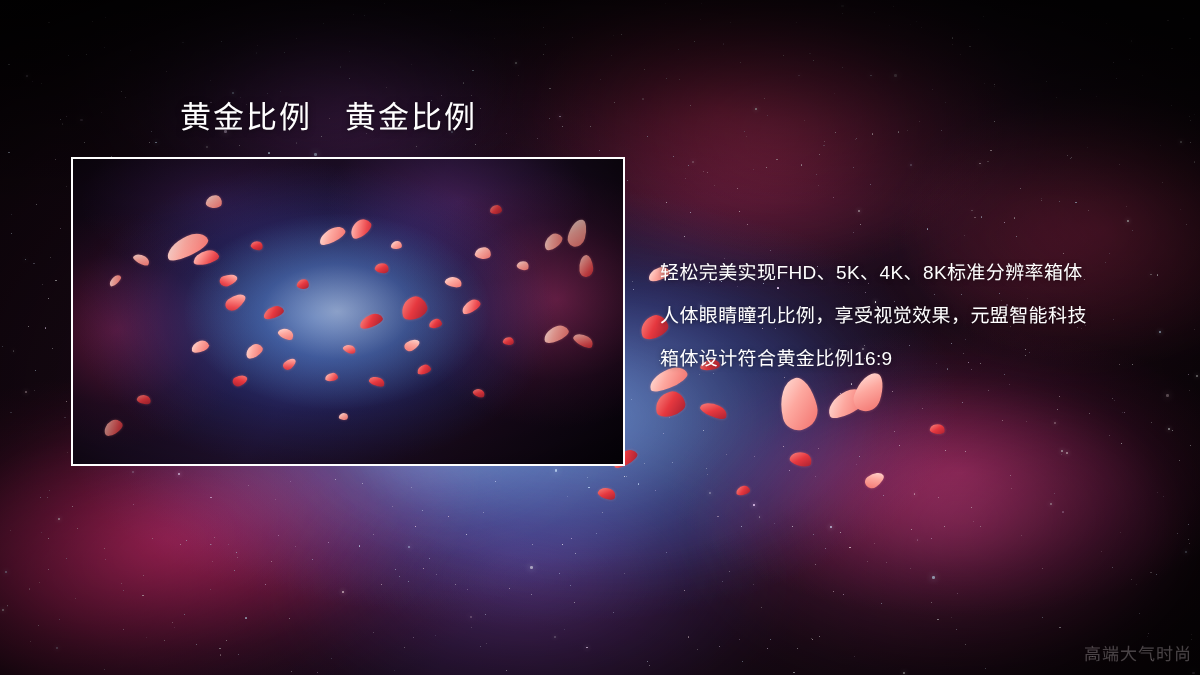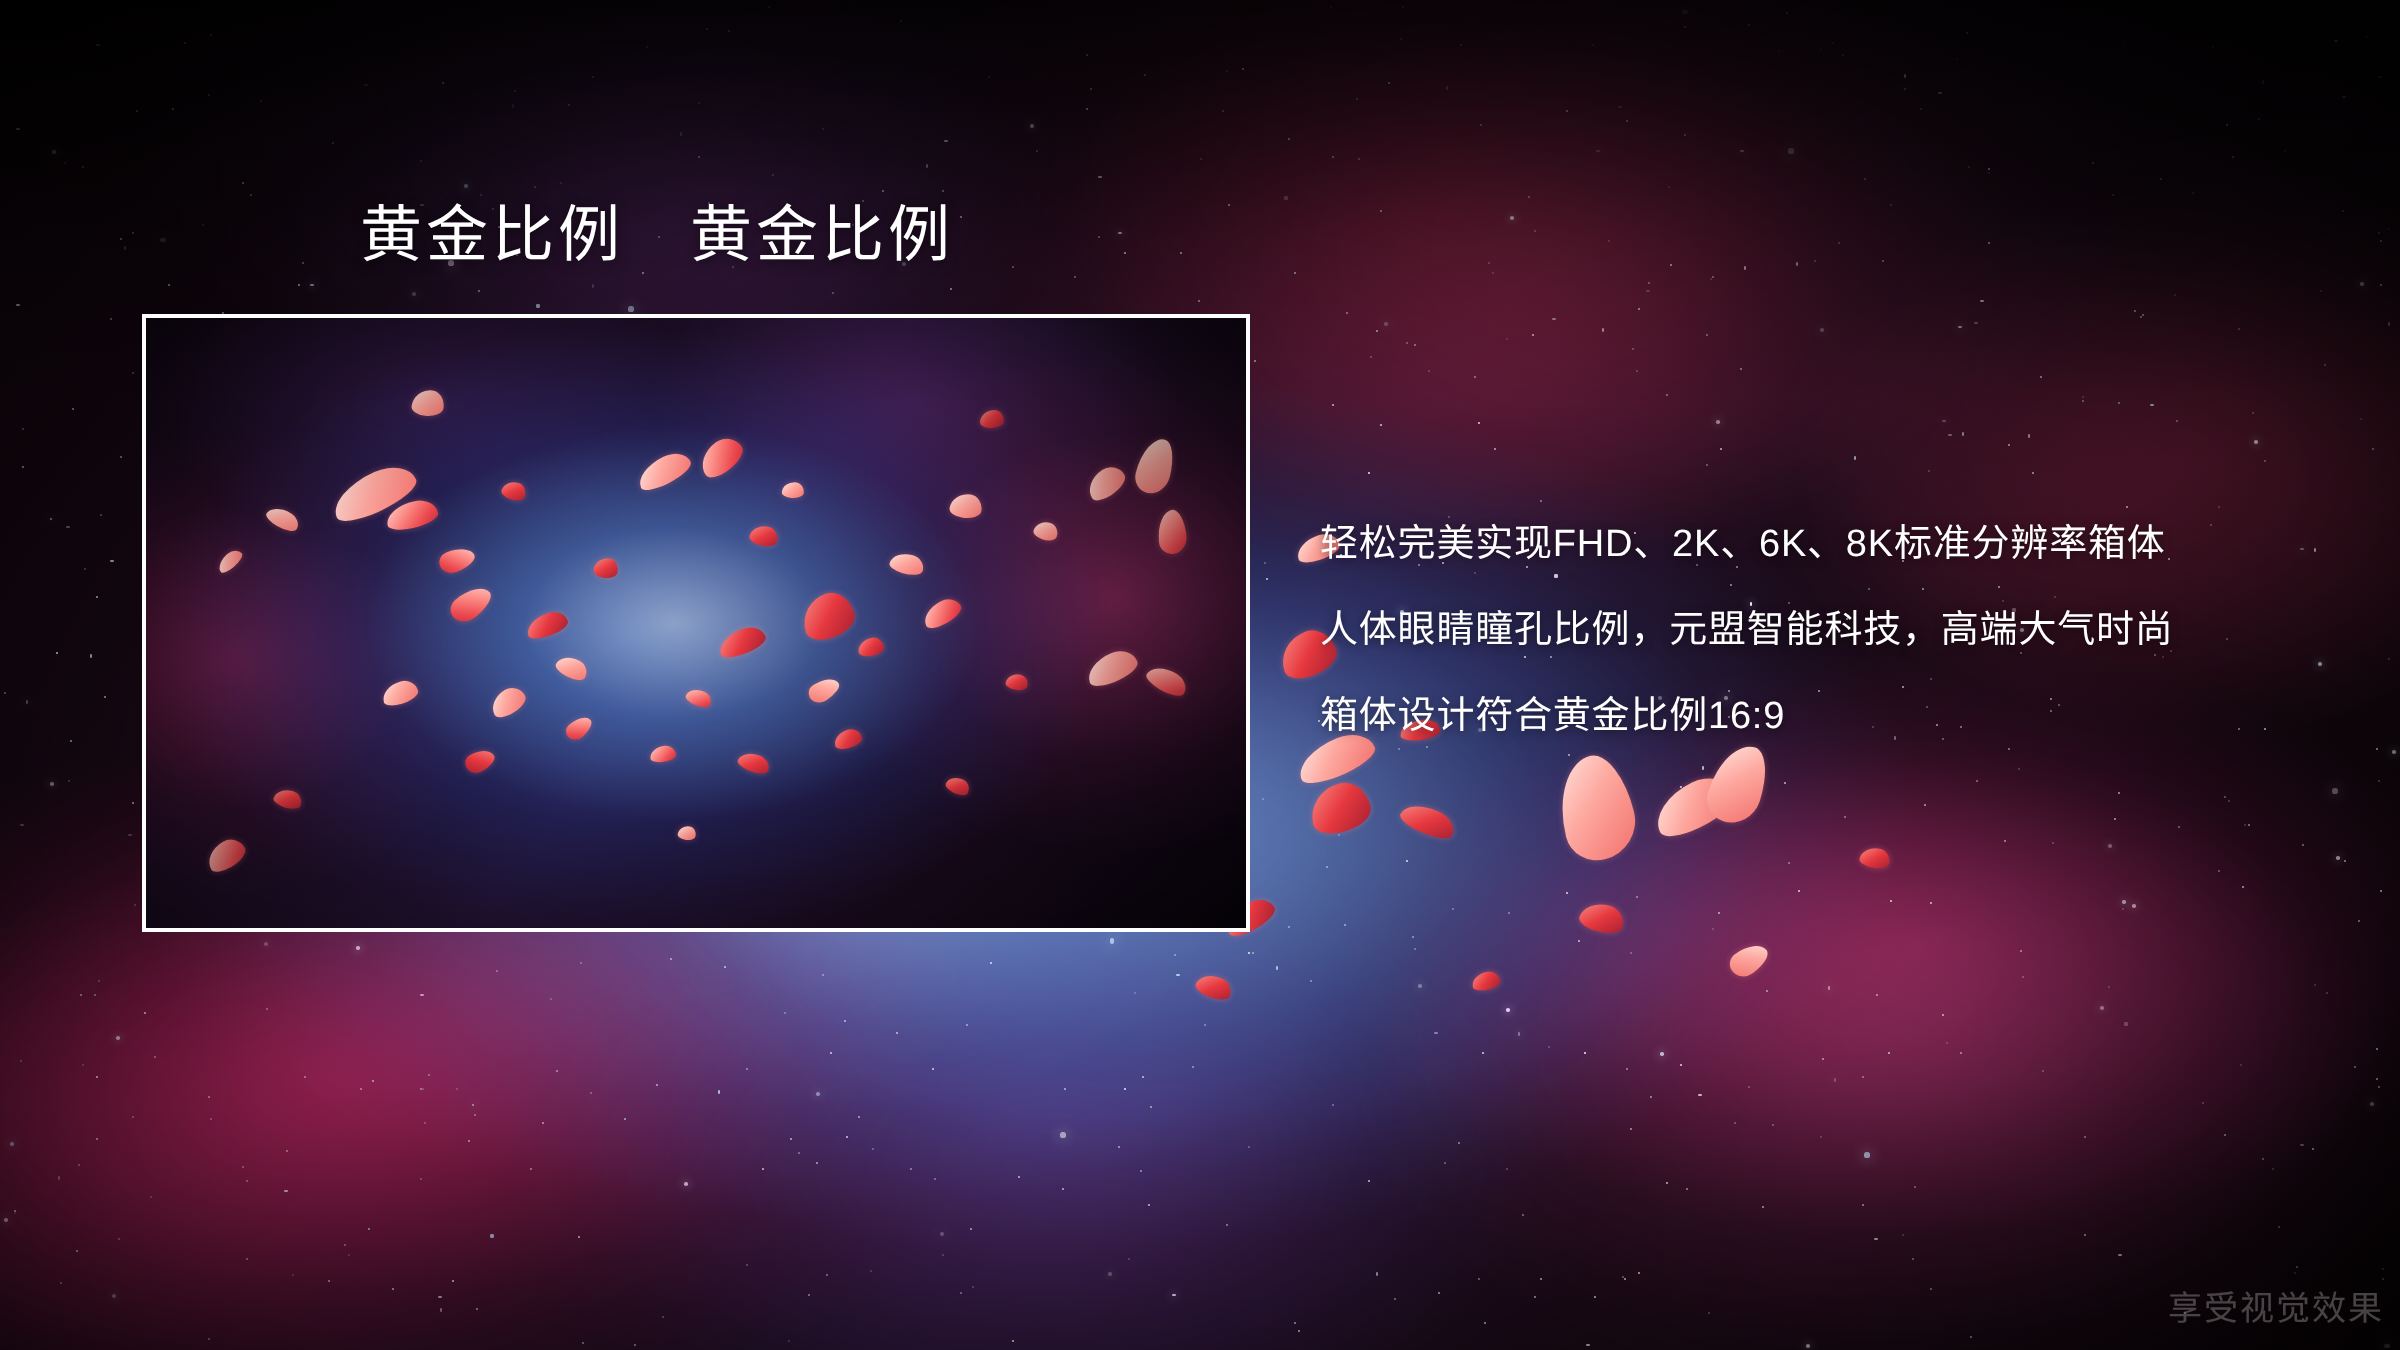--- a/index.html
+++ b/index.html
@@ -999,20 +999,20 @@
         <i class="petal " style="left:30px;top:262px;width:20px;height:13px;transform:rotate(-30deg);"></i>
         <i class="petal deep" style="left:400px;top:230px;width:12px;height:8px;transform:rotate(26deg);"></i>
         <i class="petal pale" style="left:266px;top:254px;width:9px;height:7px;transform:rotate(10deg);"></i>
       </div>
     <div class="frame-vignette"></div>
   </div>
 
   <div id="title">黄金比例　黄金比例</div>
 
   <div id="body-copy">
-    <div class="body-line">轻松完美实现FHD、2K、6K、8K标准分辨率箱体</div>
-    <div class="body-line">人体眼睛瞳孔比例，元盟智能科技，高端大气时尚</div>
+    <div class="body-line">轻松完美实现FHD、5K、4K、8K标准分辨率箱体</div>
+    <div class="body-line">人体眼睛瞳孔比例，享受视觉效果，元盟智能科技</div>
     <div class="body-line">箱体设计符合黄金比例16:9</div>
   </div>
 
-  <div id="watermark">享受视觉效果</div>
+  <div id="watermark">高端大气时尚</div>
 
 </div>
 
 </body></html>

